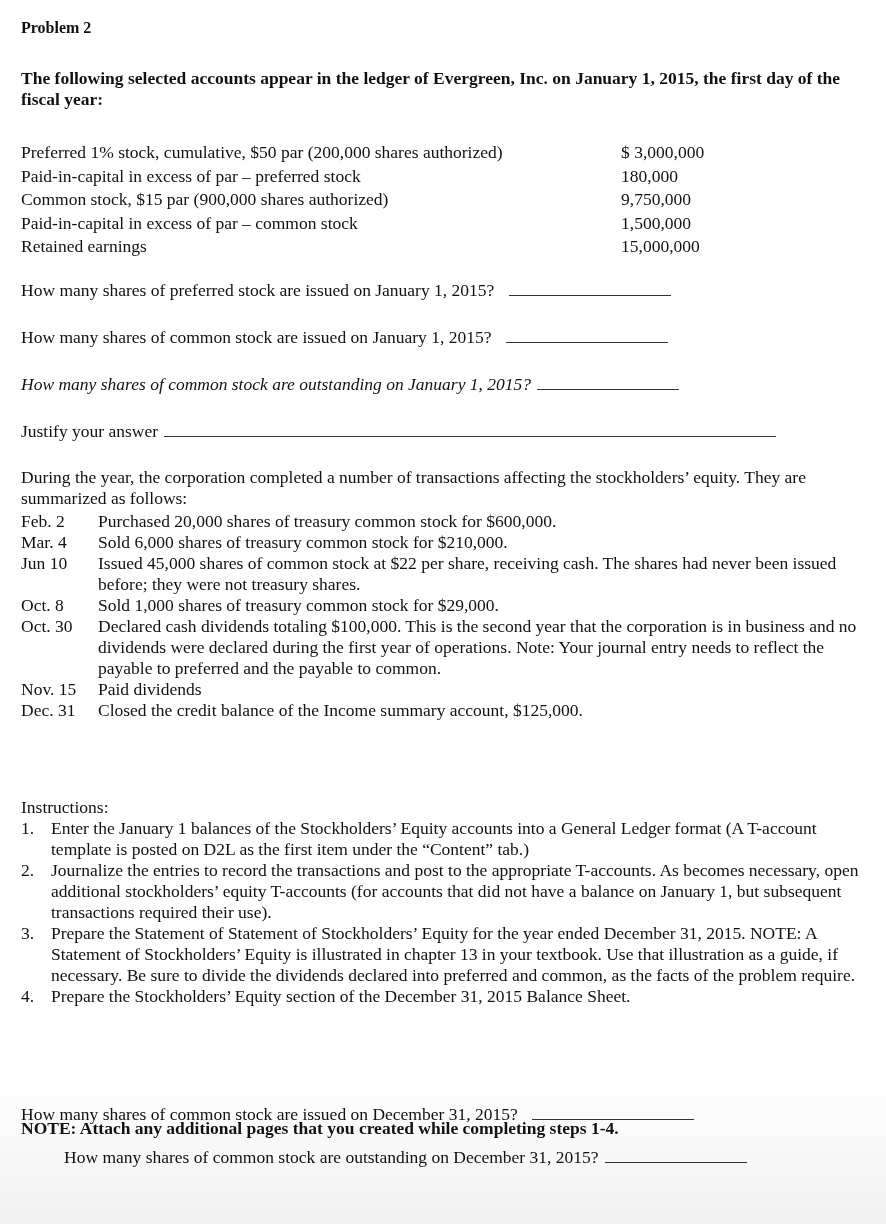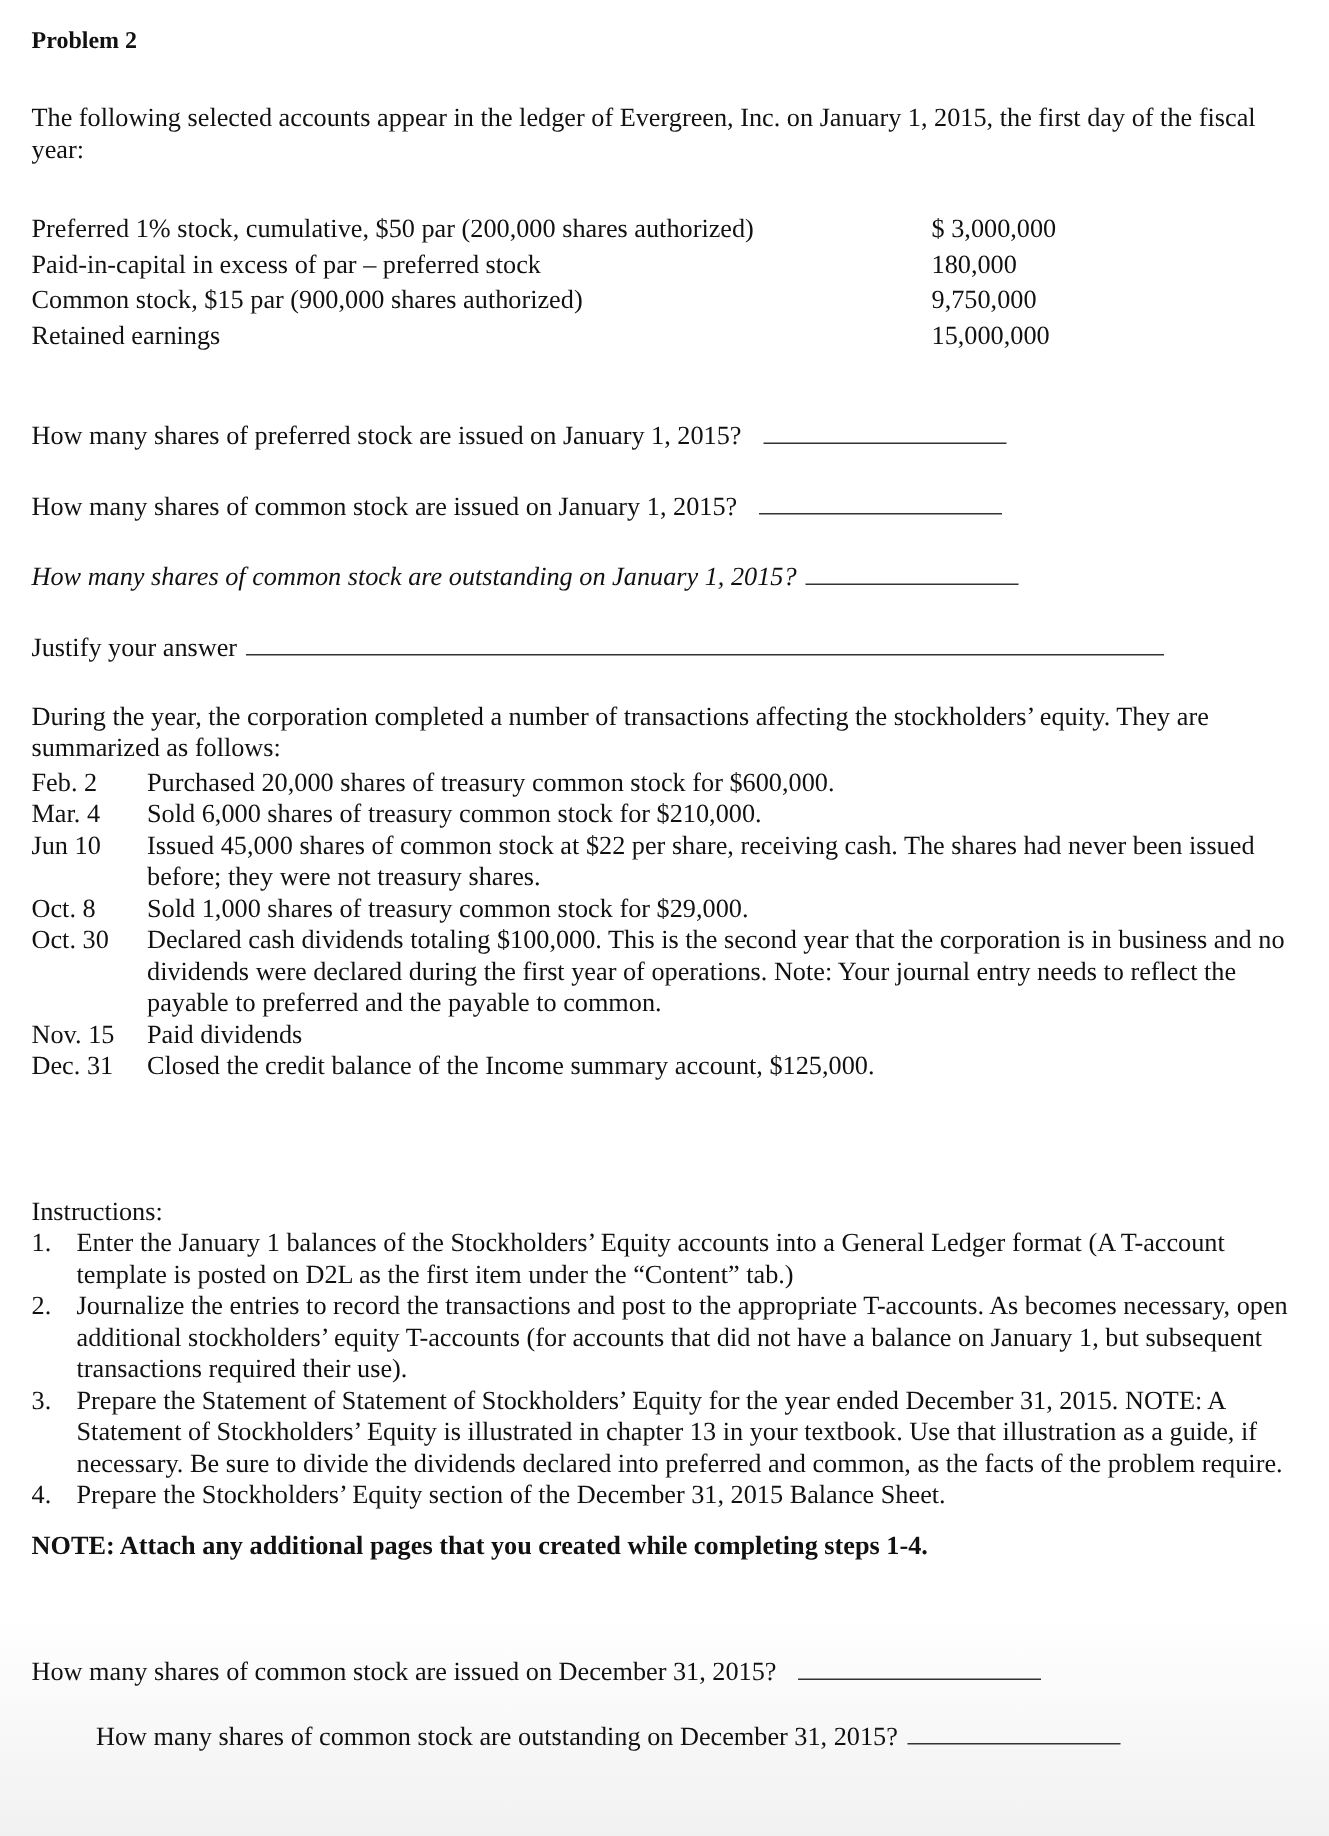--- a/index.html
+++ b/index.html
@@ -7,37 +7,37 @@
       width: 886px; height: 1224px; overflow: hidden;
       background: linear-gradient(to bottom, #ffffff 0%, #ffffff 88%, #f1f1f1 100%);
       font-family: "Liberation Serif", serif;
       color: #111;
       font-size: 17.5px;
       line-height: 21px;
       position: relative;
     }
     .page { position: absolute; left: 21px; top: 0; width: 850px; }
     .title { position: absolute; top: 17px; left: 0; font-weight: bold; font-size: 16px; }
-    .intro { position: absolute; top: 68px; left: 0; width: 830px; }
+    .intro { position: absolute; top: 68px; left: 0; width: 830px; font-weight: bold; }
     .accounts { position: absolute; top: 141px; left: 0; width: 720px; }
     .acct-row { display: flex; justify-content: space-between; height: 23.5px; line-height: 23px; }
     .acct-amt { width: 120px; }
     .q { position: absolute; left: 0; white-space: nowrap; }
     .blank { display: inline-block; border-bottom: 1px solid #333; vertical-align: baseline; height: 14px; margin-left: 6px; }
     .tx-intro { position: absolute; top: 467px; left: 0; width: 850px; }
     .tx-list { position: absolute; top: 511px; left: 0; width: 850px; }
     .tx-row { display: flex; }
     .tx-date { width: 77px; flex: none; }
     .tx-text { flex: 1; }
     .instr-head { position: absolute; top: 797px; left: 0; }
     .instr-list { position: absolute; top: 818px; left: 0; width: 850px; }
     .instr-row { display: flex; }
     .instr-num { width: 30px; flex: none; }
     .instr-text { flex: 1; }
-    .note-final { position: absolute; top: 1020px; left: 0; font-weight: bold; }
+    .note-final { position: absolute; top: 1118px; left: 0; font-weight: bold; }
     b { font-weight: normal; }
   </style>
 </head>
 <body>
 
 <div class="page">
   <div class="title">Problem 2</div>
 
   <div class="intro">The following selected accounts appear in the ledger of Evergreen, Inc. on January 1, 2015, the first day of the fiscal year:</div>
 
@@ -46,20 +46,24 @@
       <span>Preferred 1% stock, cumulative, $50 par (200,000 shares authorized)</span>
       <span class="acct-amt">$ 3,000,000</span>
     </div>
     <div class="acct-row">
       <span>Paid-in-capital in excess of par – preferred stock</span>
       <span class="acct-amt">180,000</span>
     </div>
     <div class="acct-row">
       <span>Common stock, $15 par (900,000 shares authorized)</span>
       <span class="acct-amt">9,750,000</span>
+    </div>
+    <div class="acct-row">
+      <span>Paid-in-capital in excess of par – common stock</span>
+      <span class="acct-amt">1,500,000</span>
     </div>
     <div class="acct-row">
       <span>Retained earnings</span>
       <span class="acct-amt">15,000,000</span>
     </div>
   </div>
 
   <div class="q" style="top:280px;">
     <span>How many shares of preferred stock are issued on January 1, 2015?</span>
     <span class="blank" style="width:162px;margin-left:10px;"></span>

